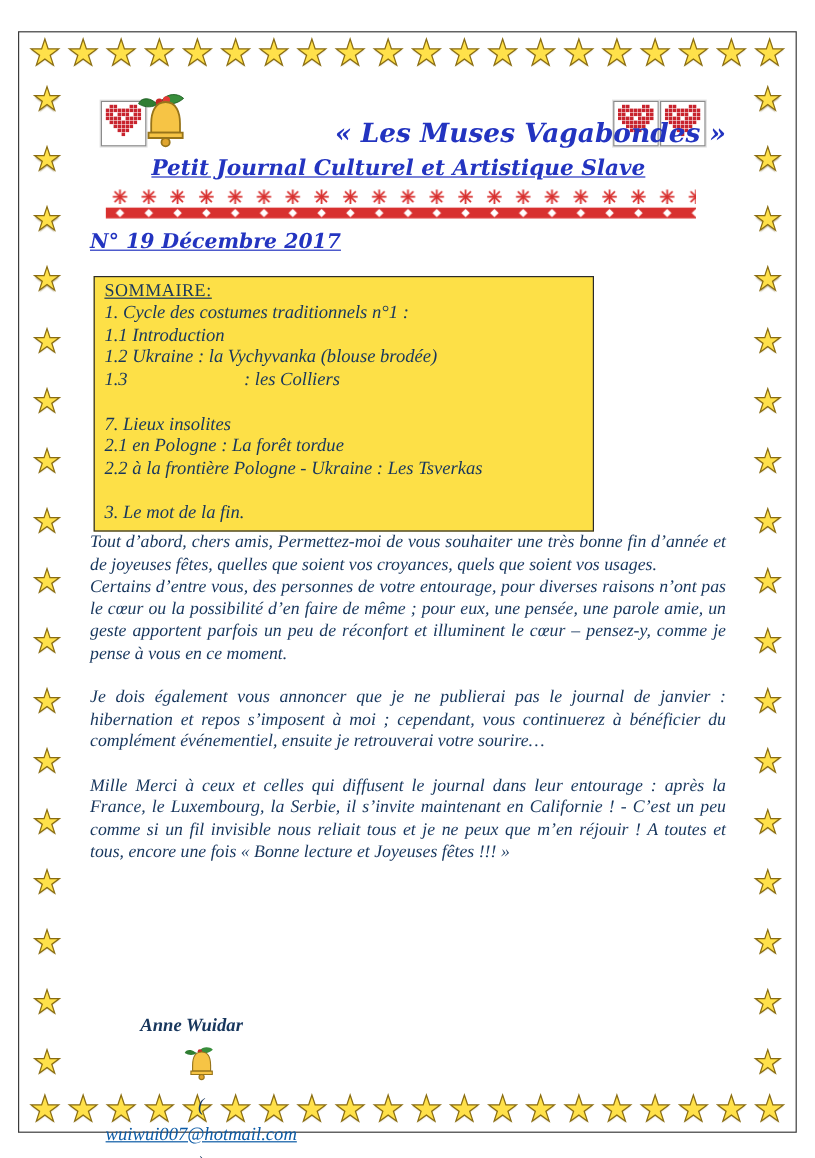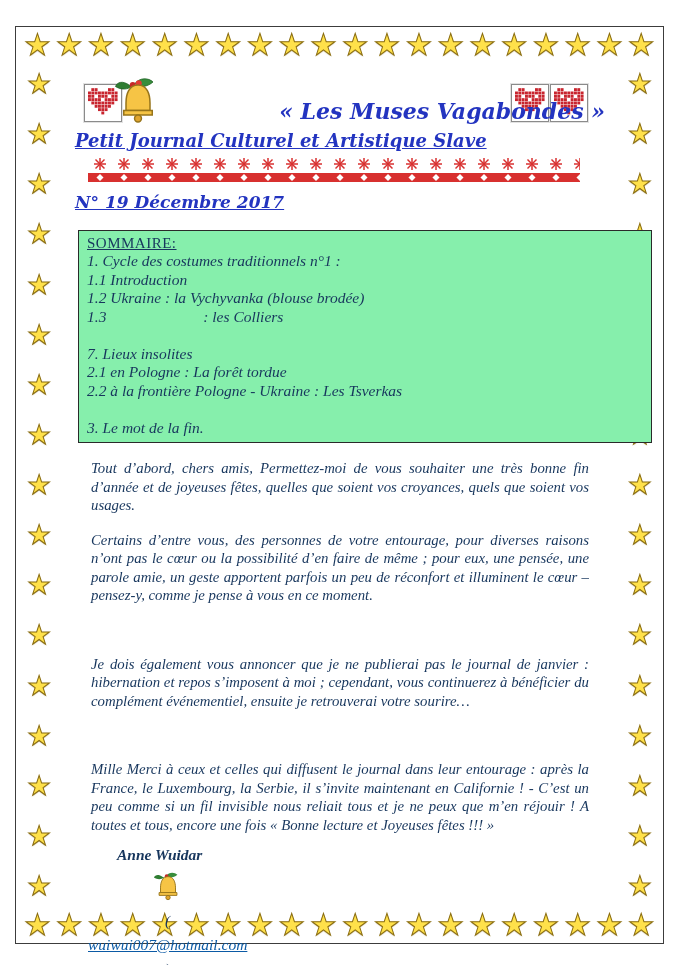--- a/index.html
+++ b/index.html
@@ -47,57 +47,57 @@
 
   
   .title {
     position: absolute; left: 75px; top: 98px; width: 530px;
     text-align: right;
     font-family: "DejaVu Serif", serif; font-style: italic; font-weight: bold;
     font-size: 22px; color: var(--accent-blue, #2334C0);
   }
   .subtitle {
     position: absolute; left: 75px; top: 130px; width: 530px;
-    text-align: left; padding-right: 16px;
+    text-align: center; padding-right: 16px;
     font-family: "DejaVu Serif", serif; font-style: italic; font-weight: bold;
     font-size: 18px; color: var(--accent-blue, #2334C0);
     text-decoration: underline;
   }
   .band { position: absolute; left: 88px; top: 157px; width: 492px; height: 26px; }
   .issue {
     position: absolute; left: 75px; top: 192px; width: 530px;
     padding-right: 76px;
     font-family: "DejaVu Serif", serif; font-style: italic; font-weight: bold;
     font-size: 17px; color: var(--accent-blue, #2334C0);
     text-decoration: underline;
   }
 
   
   .sommaire {
-    position: absolute; left: 78px; top: 230px; width: 574px;
-    border: 1px solid #2a2a2a; background: #86efac;
+    position: absolute; left: 78px; top: 230px; width: 417px;
+    border: 1px solid #2a2a2a; background: #fde047;
     padding: 3px 8px 5px 8px;
   }
   .sommaire-heading {
     font-size: 15px; line-height: 18px; color: var(--text-navy, #17365D);
     text-decoration: underline; letter-spacing: .5px;
   }
   .sommaire-line {
     font-style: italic; font-size: 15.5px; line-height: 18.5px;
     color: var(--text-navy, #17365D); white-space: pre-wrap;
   }
   .sommaire-line:empty { height: 18.5px; }
 
   
   .body-text {
     position: absolute; left: 75px; top: 443px; width: 530px;
     font-style: italic; font-size: 14.8px; line-height: 18.5px;
     color: var(--text-navy, #17365D); text-align: justify;
   }
-  .para { margin: 16px; }
+  .para { margin: 0; }
   .para:empty { height: 18px; }
 
   
   .signature {
     position: absolute; left: 88px; top: 846px;
     display: flex; align-items: center; gap: 6px;
     font-style: italic; font-size: 15.5px; color: var(--text-navy, #17365D); flex-direction: column;
   }
   .sig-name { font-weight: bold; margin-right: 16px; }
   .email-link { color: var(--link-blue, #0B5AA5); text-decoration: underline; font-style: italic; cursor: pointer; }

